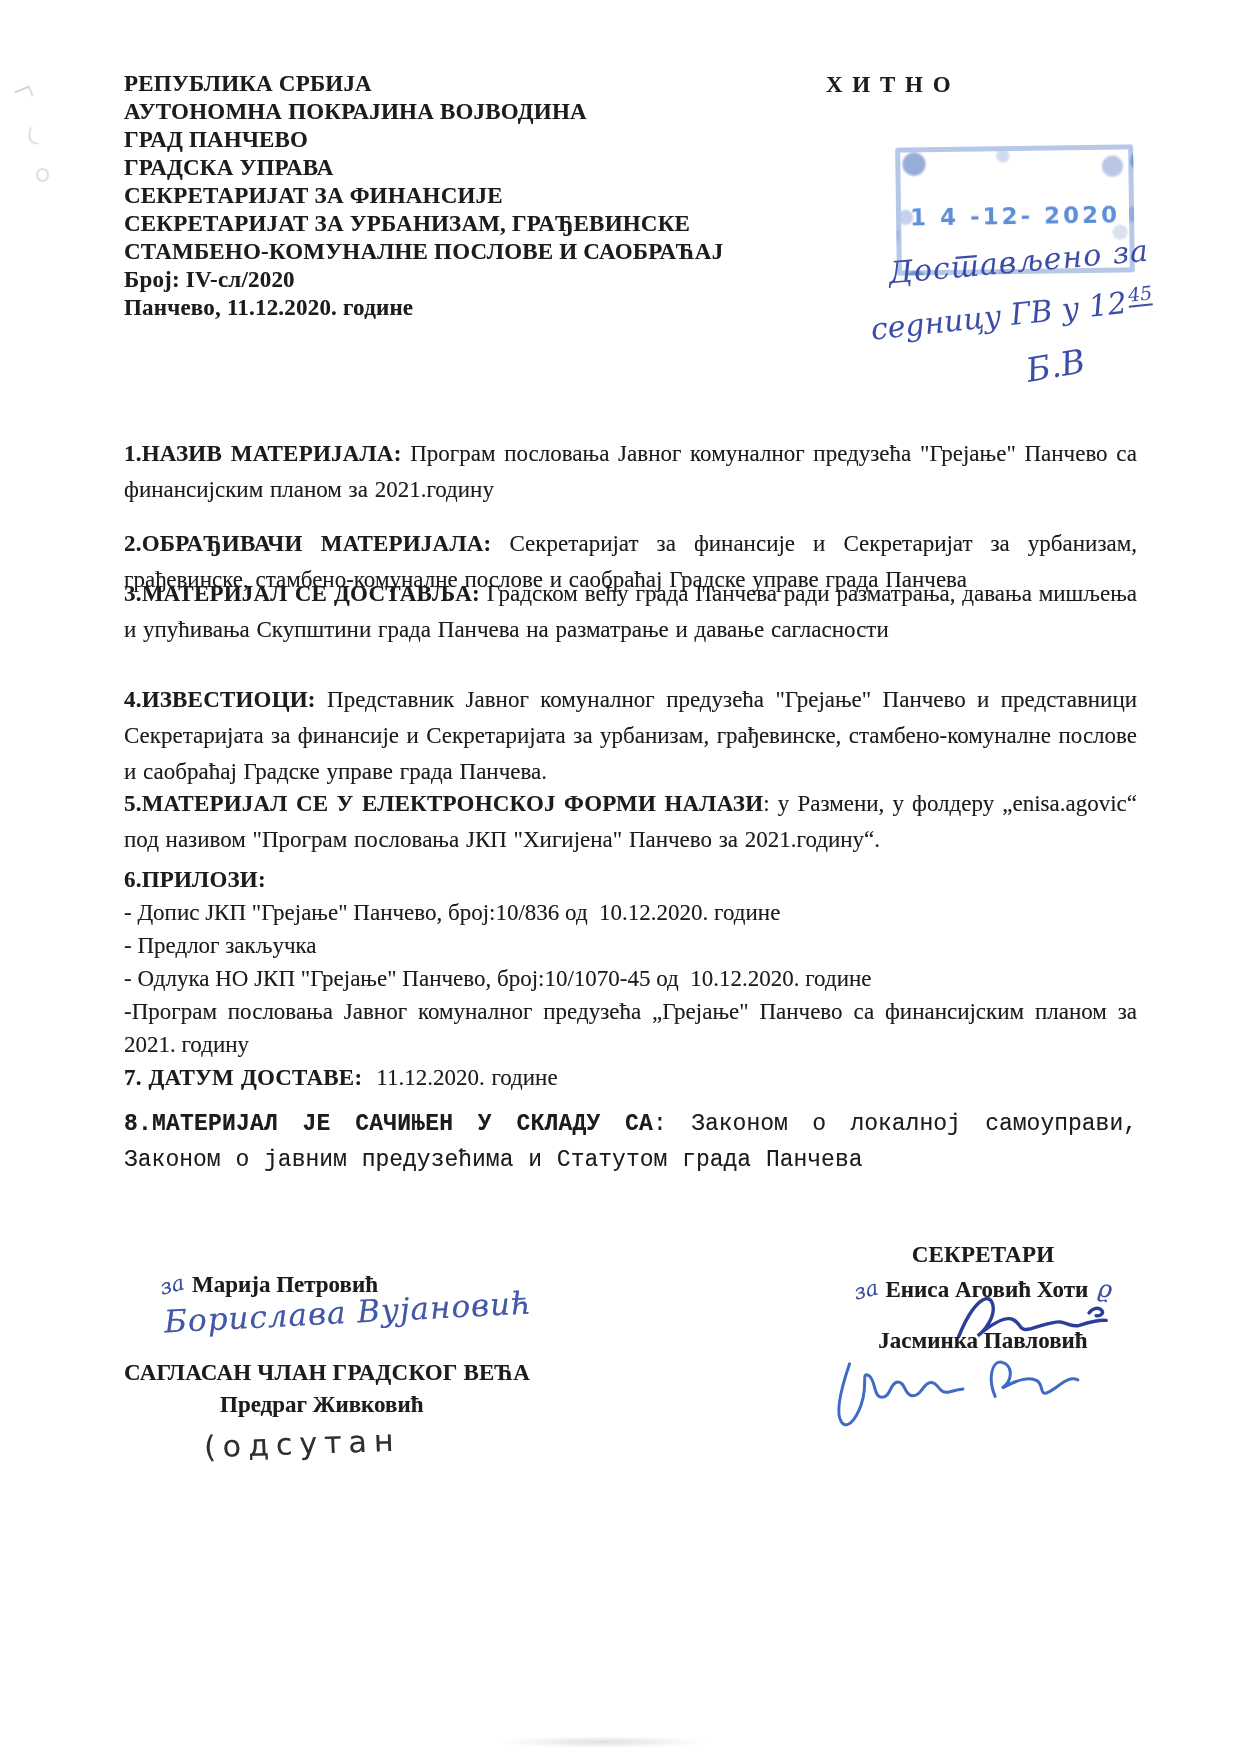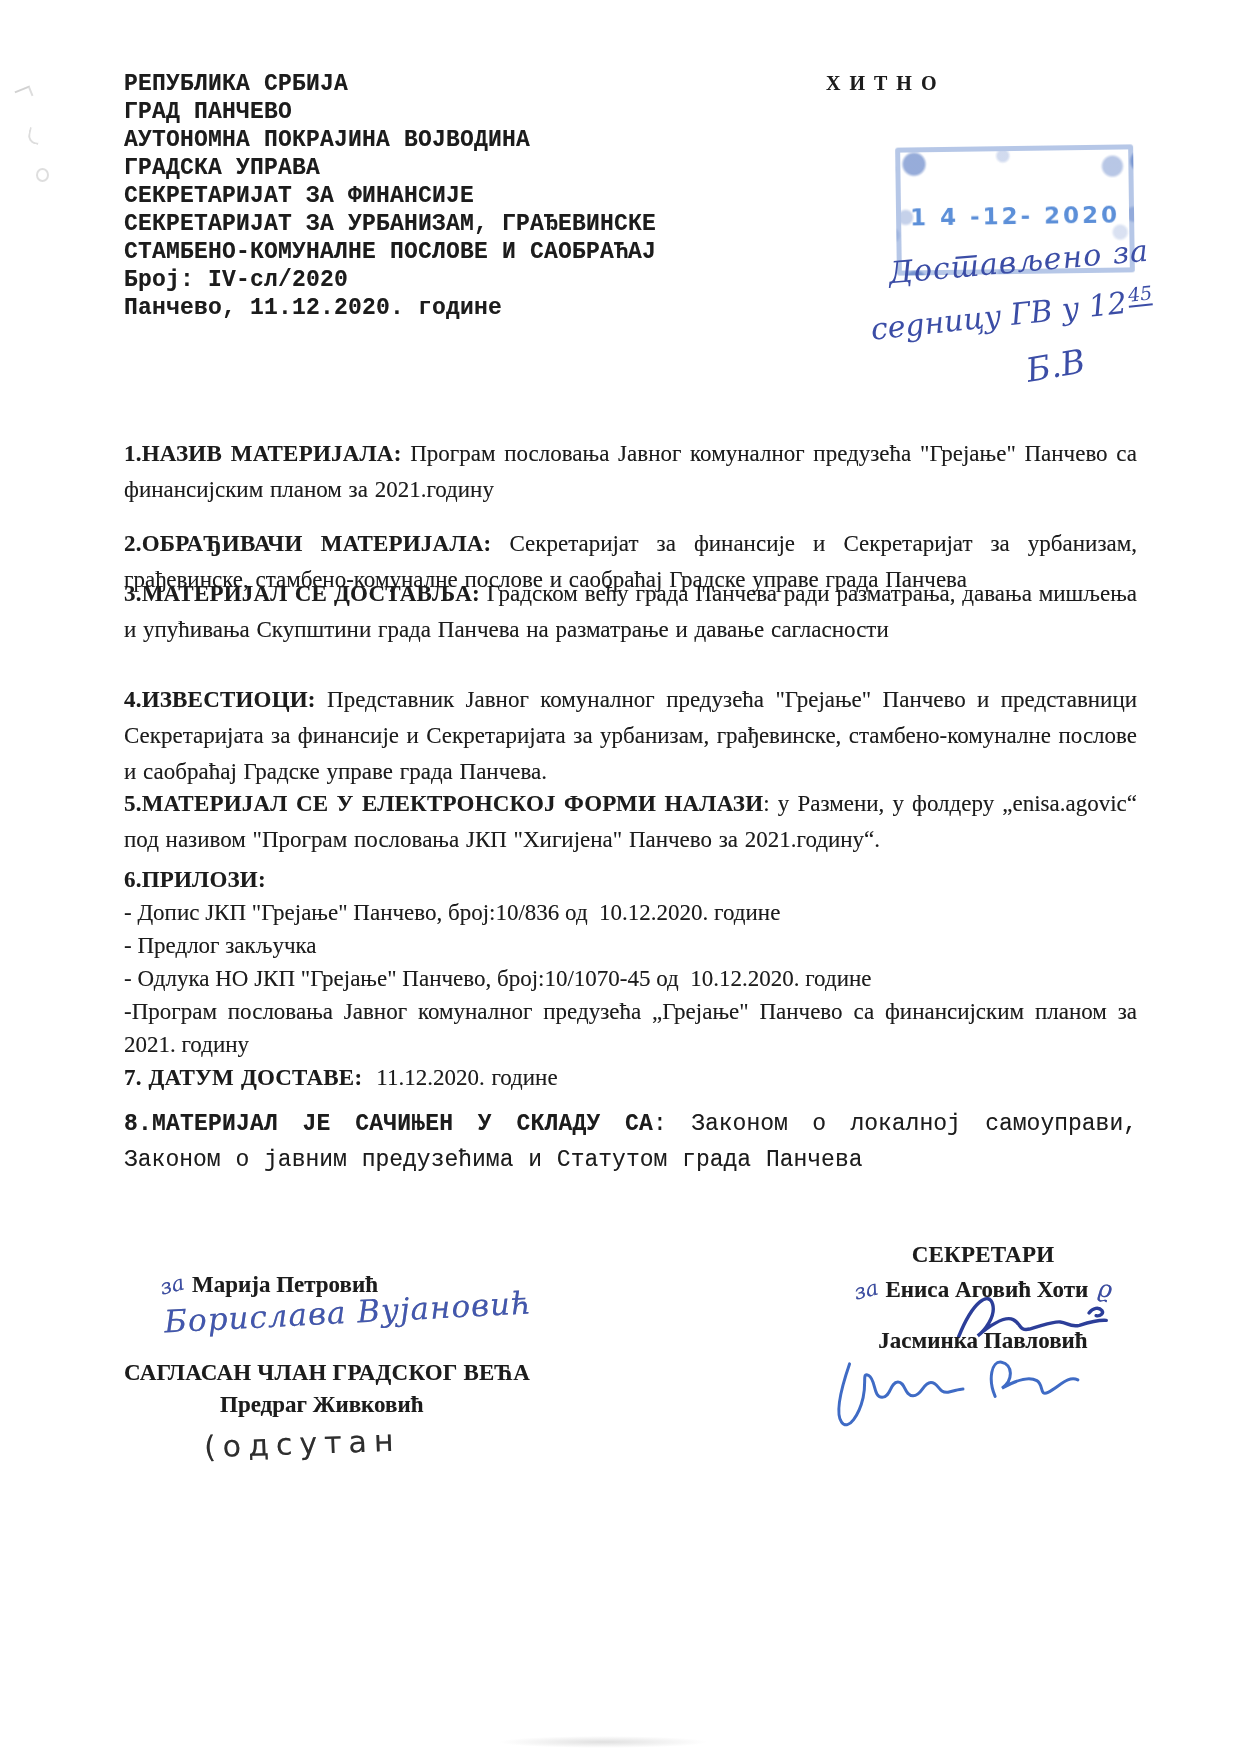--- a/index.html
+++ b/index.html
@@ -8,25 +8,24 @@
     background:#ffffff; overflow:hidden;
     font-family:"Liberation Serif", serif; color:#1c1c1c;
   }
   .soft { text-shadow:0 0 0.6px rgba(28,28,28,0.38); }
 
   
   .letterhead {
     position:absolute; left:124px; top:70px;
     font-weight:bold; font-size:23px; line-height:28px; letter-spacing:0.2px;
     white-space:nowrap;
-    font-family:Liberation Mono, monospace;
   }
   .urgent {
     position:absolute; left:826px; top:72px;
-    font-weight:bold; font-size:20px; letter-spacing:2px; white-space:pre;
+    font-weight:bold; font-size:23px; letter-spacing:2px; white-space:pre;
   }
 
   
   .stamp {
     position:absolute; left:896px; top:146px; width:228px; height:118px;
     transform:rotate(-0.8deg);
     border:5px solid rgba(63,108,192,0.38); border-radius:3px;
     filter:blur(0.7px);
     background:
       radial-gradient(circle at 6% 10%, rgba(47,90,180,0.50) 0 10px, transparent 13px),
@@ -127,22 +126,22 @@
 
 <div class="page">
 
   <div class="art art1"></div>
   <div class="art art2"></div>
   <div class="art art3"></div>
   <div class="art smudge"></div>
 
   <div class="letterhead soft">
     <div>РЕПУБЛИКА СРБИЈА</div>
+    <div>АУТОНОМНА ПОКРАЈИНА ВОЈВОДИНА</div>
     <div>ГРАД ПАНЧЕВО</div>
-    <div>АУТОНОМНА ПОКРАЈИНА ВОЈВОДИНА</div>
     <div>ГРАДСКА УПРАВА</div>
     <div>СЕКРЕТАРИЈАТ ЗА ФИНАНСИЈЕ</div>
     <div>СЕКРЕТАРИЈАТ ЗА УРБАНИЗАМ, ГРАЂЕВИНСКЕ</div>
     <div>СТАМБЕНО-КОМУНАЛНЕ ПОСЛОВЕ И САОБРАЋАЈ</div>
     <div>Број: IV-сл/2020</div>
     <div>Панчево, 11.12.2020. године</div>
   </div>
 
   <div class="urgent soft">Х И Т Н О</div>
 

